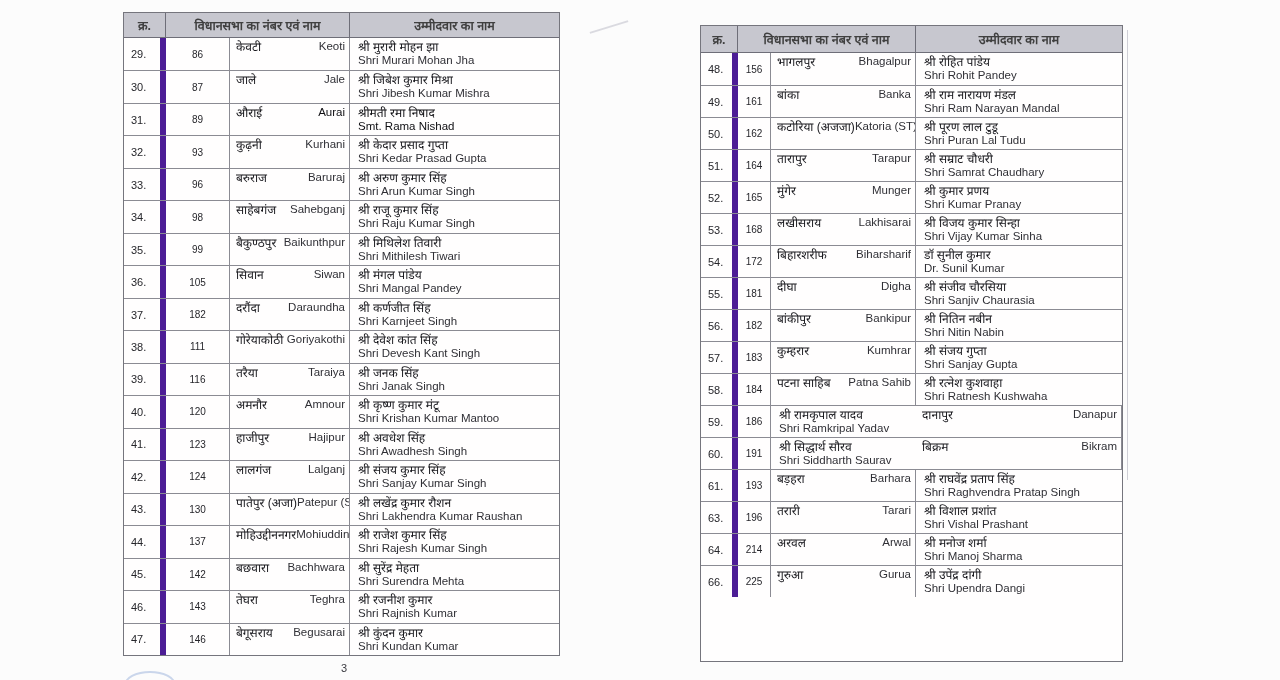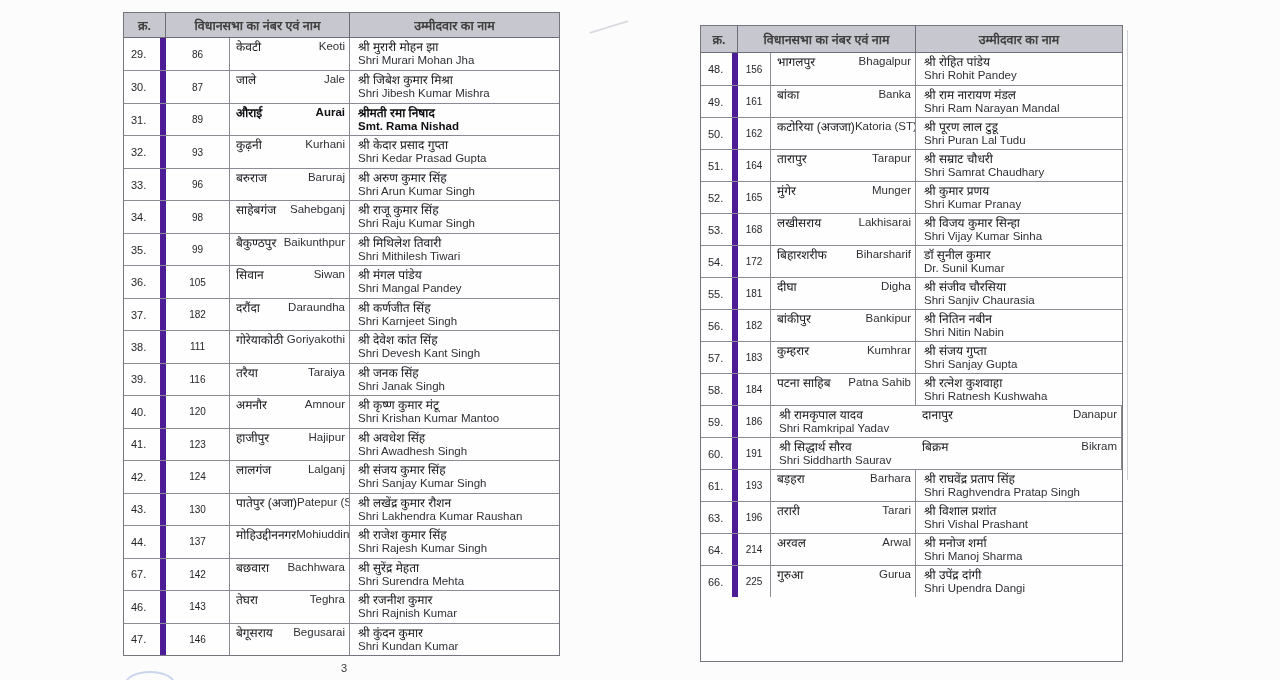--- a/index.html
+++ b/index.html
@@ -33,21 +33,21 @@
   .c.sno{display:flex;align-items:center;padding-left:7px;
          font-size:11px;color:#26262b;border-right:6px solid #4c1d95}
   .c.num{display:flex;align-items:center;justify-content:center;
          font-size:10px;color:#26262b;border-right:1px solid #8b8b93}
   .c.place{display:flex;flex-direction:row;justify-content:space-between;
            padding:2px 4px 2px 6px;border-right:1px solid #8b8b93}
   .c.cand{display:flex;flex-direction:column;justify-content:flex-start;
           padding:2px 4px 2px 8px}
   .hi{font-size:12px;line-height:14px;color:#17171c;white-space:nowrap}
   .en{font-size:11.5px;line-height:13px;color:#303036;white-space:nowrap}
-  .row.bold .hi,.row.bold .en{font-weight:bold;color:#0e0e12}
+  .row.bold .hi,.row.bold .en{font-weight:normal;color:#0e0e12}
 
   .page-number{position:absolute;left:336px;top:662px;width:16px;text-align:center;
                font-size:11px;color:#3a3a40}
   .stamp-arc{position:absolute;left:124px;top:671px;width:48px;height:24px;
              border:2px solid #8fa8d6;border-radius:50%;opacity:.45;background:transparent}
   .scratch-mark{position:absolute;left:589px;top:26px;width:40px;height:2px;
                 background:#dadae0;transform:rotate(-17deg)}
   .page-edge{position:absolute;left:1127px;top:30px;width:1px;height:450px;background:#cfcfd6}
 </style>
 </head>
@@ -246,21 +246,21 @@
         <div class="c place">
           <div class="hi">मोहिउद्दीननगर</div>
           <div class="en">Mohiuddinnagar</div>
         </div>
         <div class="c cand">
           <div class="hi">श्री राजेश कुमार सिंह</div>
           <div class="en">Shri Rajesh Kumar Singh</div>
         </div>
       </div>
       <div class="row">
-        <div class="c sno">67.</div>
+        <div class="c sno">45.</div>
         <div class="c num">142</div>
         <div class="c place">
           <div class="hi">बछवारा</div>
           <div class="en">Bachhwara</div>
         </div>
         <div class="c cand">
           <div class="hi">श्री सुरेंद्र मेहता</div>
           <div class="en">Shri Surendra Mehta</div>
         </div>
       </div>

